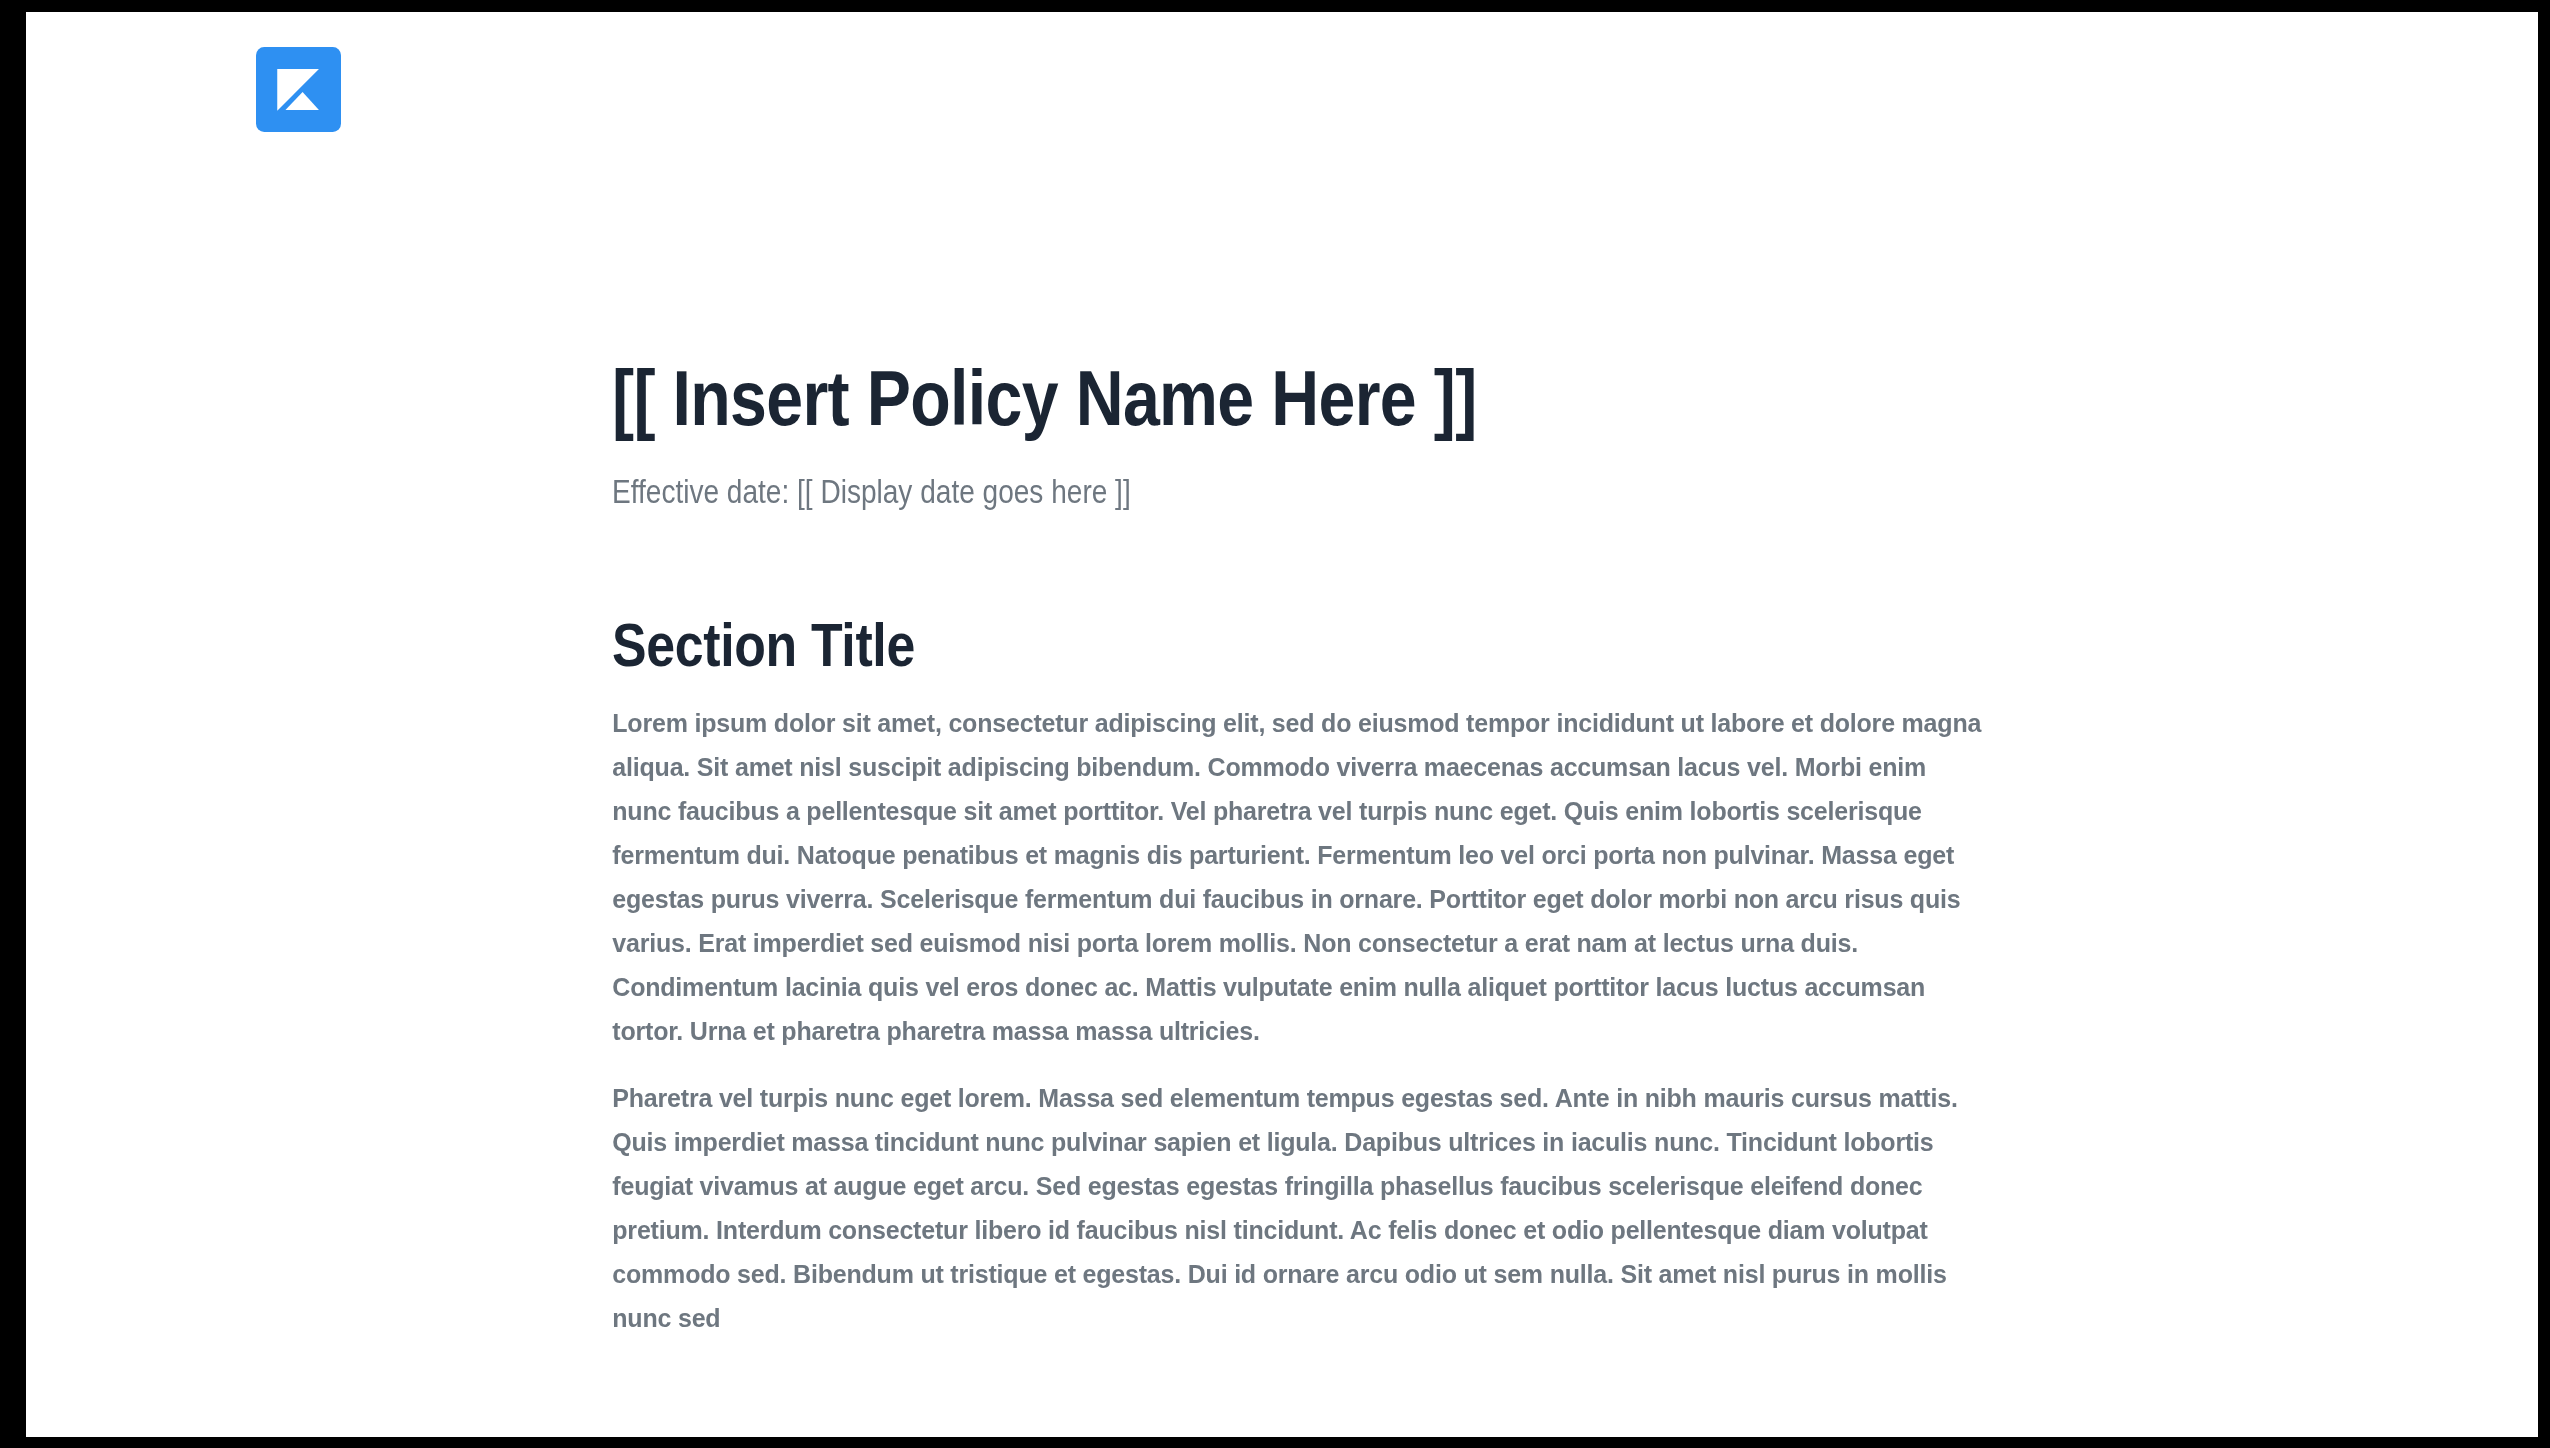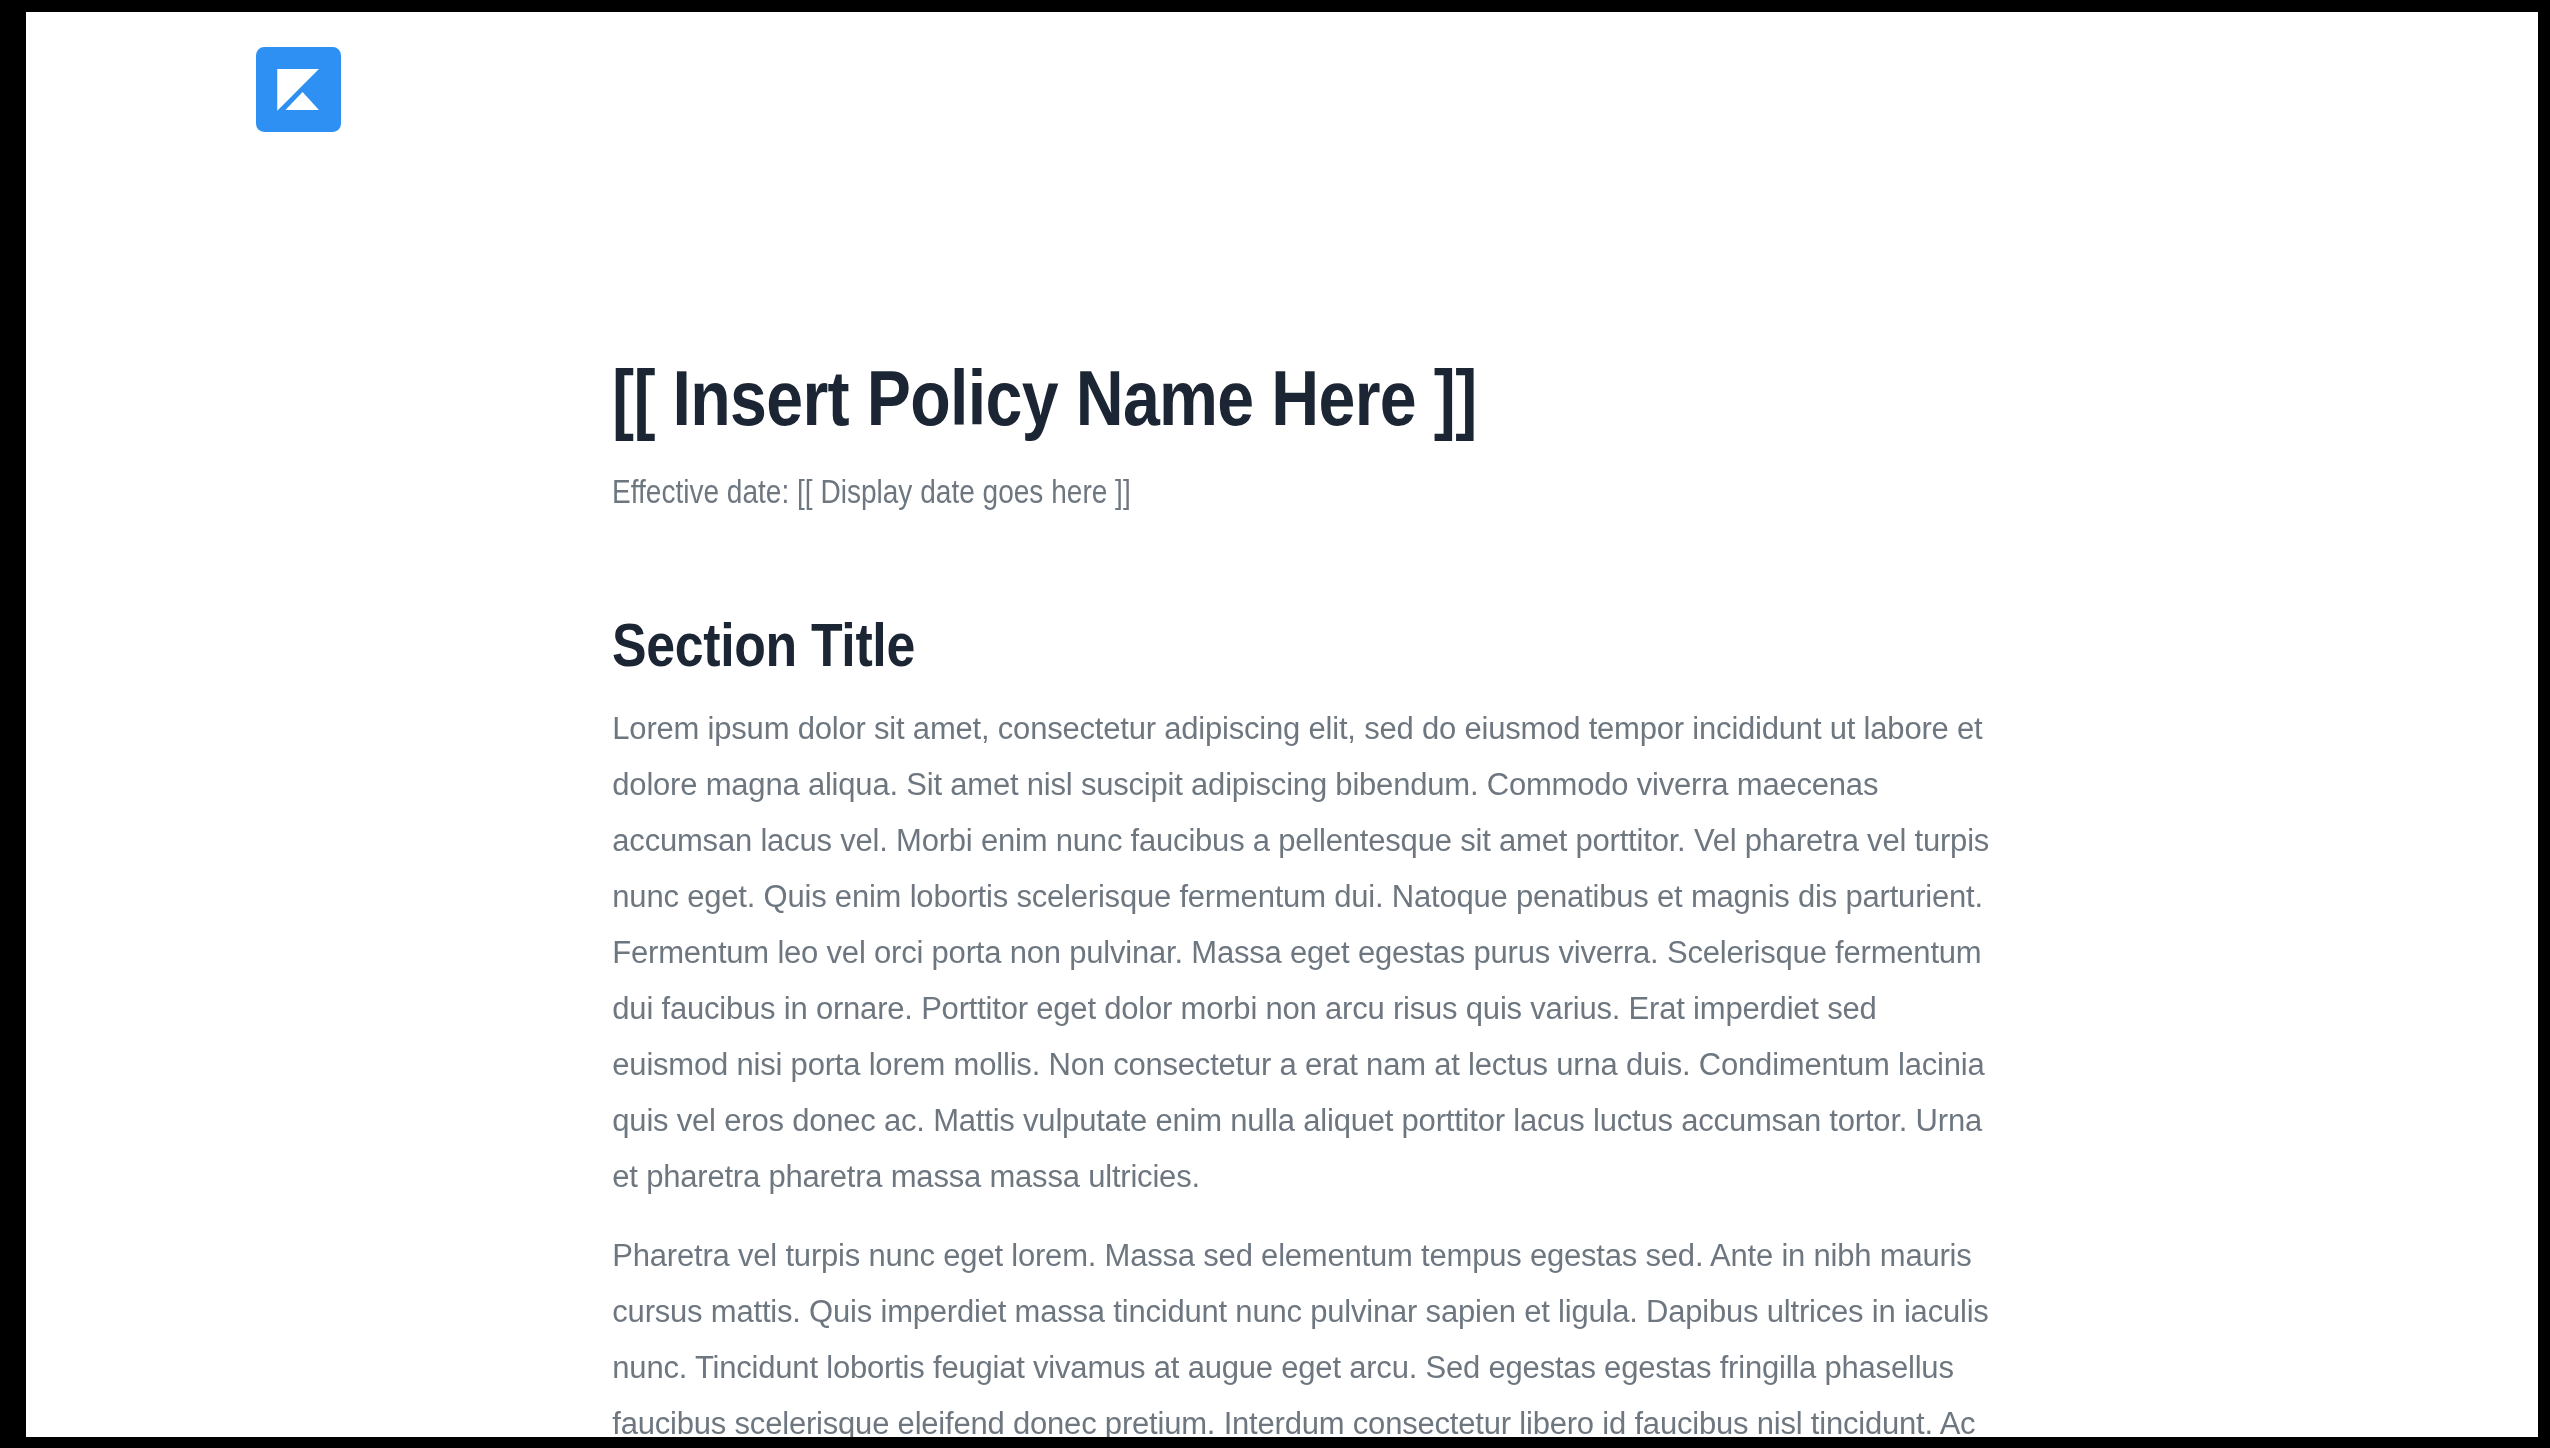--- a/index.html
+++ b/index.html
@@ -67,25 +67,26 @@
     font-size: 61px;
     line-height: 70px;
     font-weight: 700;
     letter-spacing: -0.4px;
     color: var(--heading-text, #1b2533);
     transform: scaleX(0.85);
     transform-origin: 0 50%;
     white-space: nowrap;
   }
   p.body-par {
-    font-size: 31px;
-    line-height: 56px;
+    font-size: 25px;
+    line-height: 44px;
     letter-spacing: -0.2px;
     color: var(--body-text, #6e7780);
     margin: 0;
+    font-weight: bold;
   }
   p.body-par.first {
     margin-top: 21px;
   }
   p.body-par.second {
     margin-top: 23px;
   }
 </style>
 </head>
 <body>

